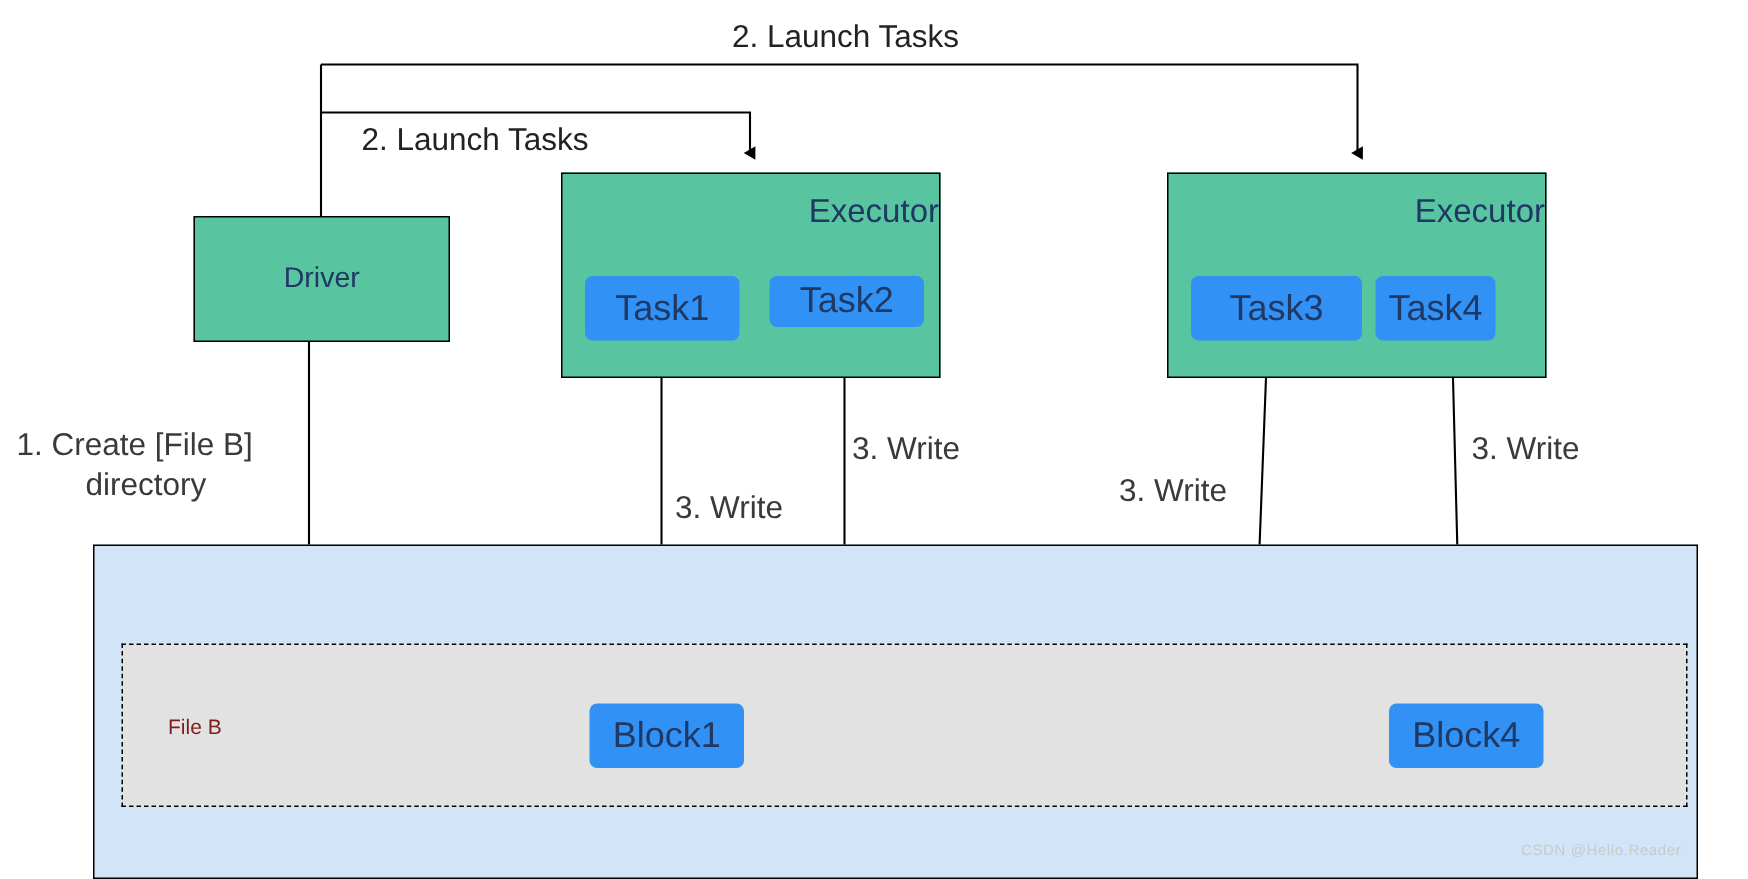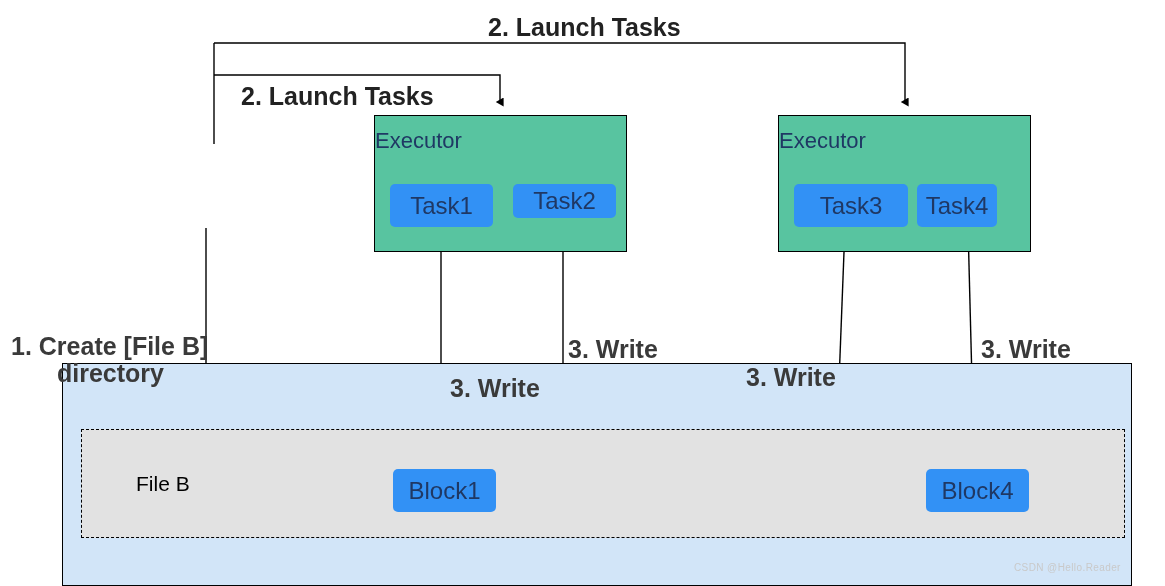--- a/index.html
+++ b/index.html
@@ -44,35 +44,34 @@
   .fileb{
     position:absolute;
     background:#E2E2E2;
     border:1.5px dashed #000000;
   }
   .fileb-label{
     position:absolute;
     left:30px;
     top:50%;
     transform:translateY(-50%);
-    font-size:21px;
-    color:#000000;
-    margin-left:24px;
+    font-size:14px;
+    color:#7f1d1d;
   }
   
   .exec, .driver{
     background:#58C4A0;
     border:1.4px solid #000000;
   }
   .exec{display:block;}
   .exec-title{
     position:absolute;
     left:0; right:0;
     top:12px;
-    text-align:left;
+    text-align:right;
     font-size:22px;
     color:#1F3864;
   }
   .driver-label{
     font-size:19px;
     color:#1F3864;
   }
   
   .chip{
     position:absolute;
@@ -80,27 +79,26 @@
     border-radius:5px;
     display:flex;
     align-items:center;
     justify-content:center;
     font-size:24px;
     color:#1F3864;
   }
   
   .lbl{
     position:absolute;
-    font-size:25px;
+    font-size:21px;
     color:#222222;
     white-space:pre;
     line-height:1.22;
-    font-weight:bold;
   }
-  .lbl.gray{color:#3A3A3A;margin-top:47px;}
+  .lbl.gray{color:#3A3A3A;}
   .lbl.center{text-align:center;}
   .watermark{
     position:absolute;
     font-size:10px;
     color:#C9C9C9;
     letter-spacing:.4px;
     white-space:pre;
   }
 </style>
 </head>
@@ -138,20 +136,23 @@
   <div class="node hdfs" style="left:62px; top:363px; width:1070px; height:223px;">
 
     <div class="fileb" style="left:18px; top:65px; width:1042px; height:107px;">
       <div class="fileb-label">File B</div>
 
       <div class="chip" style="left:311px; top:39px; width:103px; height:43px;">Block1</div>
       <div class="chip" style="left:844px; top:39px; width:103px; height:43px;">Block4</div>
     </div>
   </div>
 
+  <div class="node driver" style="left:129px; top:144px; width:171px; height:84px;">
+    <span class="driver-label">Driver</span>
+  </div>
 
   <div class="node exec" style="left:374px; top:115px; width:253px; height:137px;">
     <div class="exec-title">Executor</div>
     <div class="chip" style="left:15px; top:68px; width:103px; height:43px;">Task1</div>
     <div class="chip" style="left:138px; top:68px; width:103px; height:34px;">Task2</div>
   </div>
 
   <div class="node exec" style="left:778px; top:115px; width:253px; height:137px;">
     <div class="exec-title">Executor</div>
     <div class="chip" style="left:15px; top:68px; width:114px; height:43px;">Task3</div>

